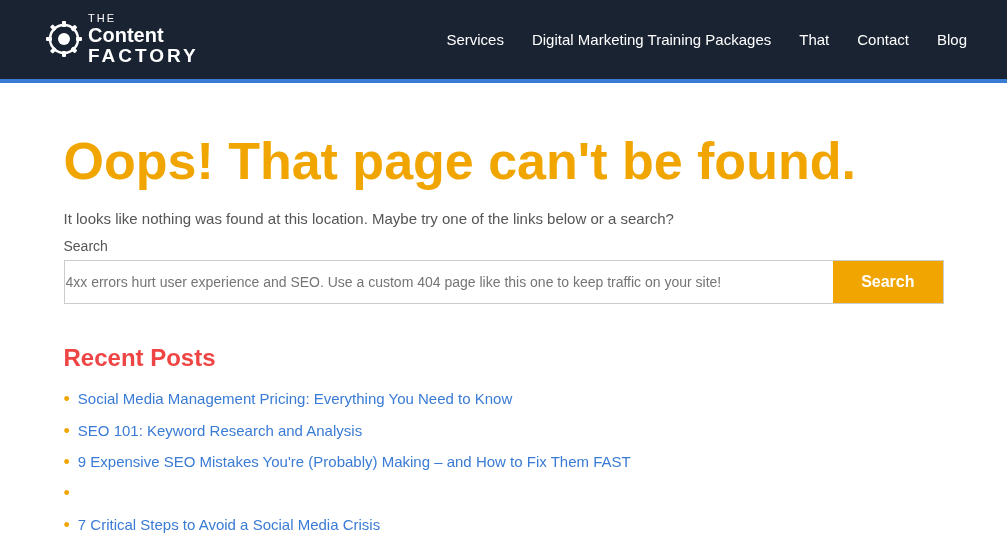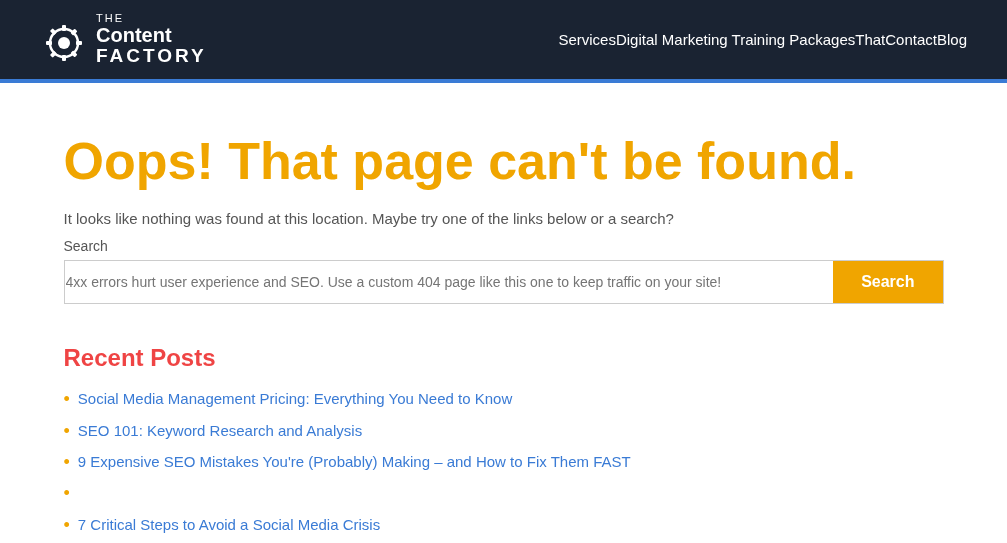--- a/index.html
+++ b/index.html
@@ -8,42 +8,42 @@
     
     header {
       background: #1a2332;
       padding: 12px 40px;
       display: flex;
       align-items: center;
       justify-content: space-between;
     }
     .logo {
       display: flex;
-      align-items: flex-end;
-      gap: 8px;
+      align-items: center;
       color: #fff;
       text-decoration: none;
     }
     .logo-icon {
       width: 48px;
       height: 48px;
     }
     .logo-text {
       line-height: 1.1;
       font-size: 13px;
       font-weight: bold;
       color: #fff;
     }
     .logo-text .the { font-size: 11px; font-weight: normal; letter-spacing: 2px; text-transform: uppercase; }
     .logo-text .content { font-size: 20px; font-weight: 900; }
     .logo-text .factory { font-size: 19px; letter-spacing: 3px; text-transform: uppercase; }
 
     nav {
       display: flex;
       align-items: center;
+      gap: 28px;
     }
     nav a {
       color: #fff;
       text-decoration: none;
       font-size: 15px;
       font-weight: 500;
     }
 
     
     .header-divider {

